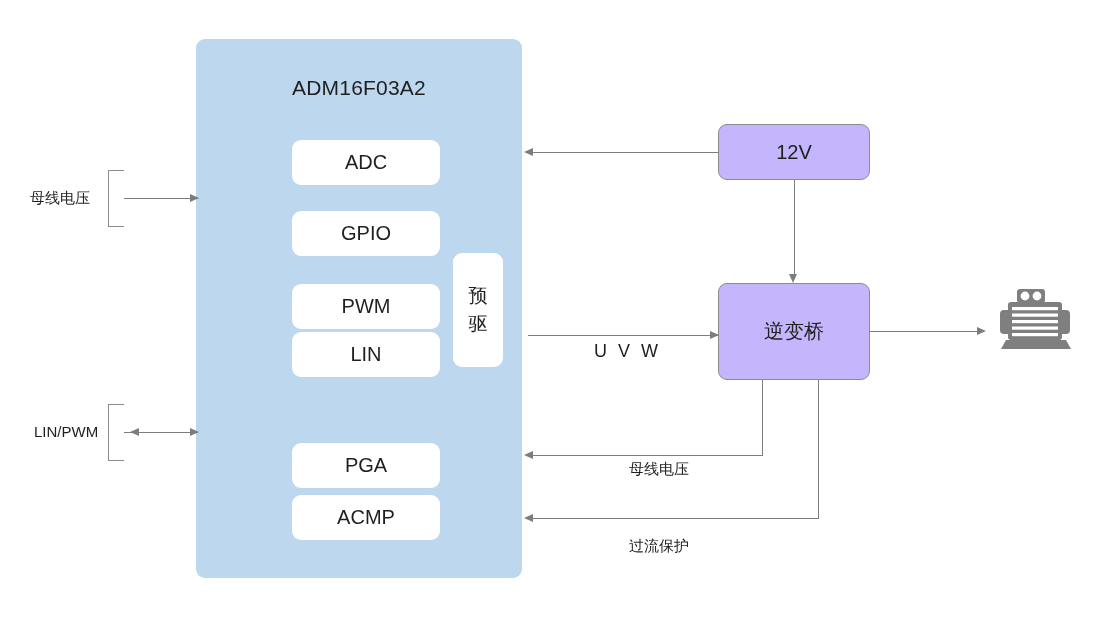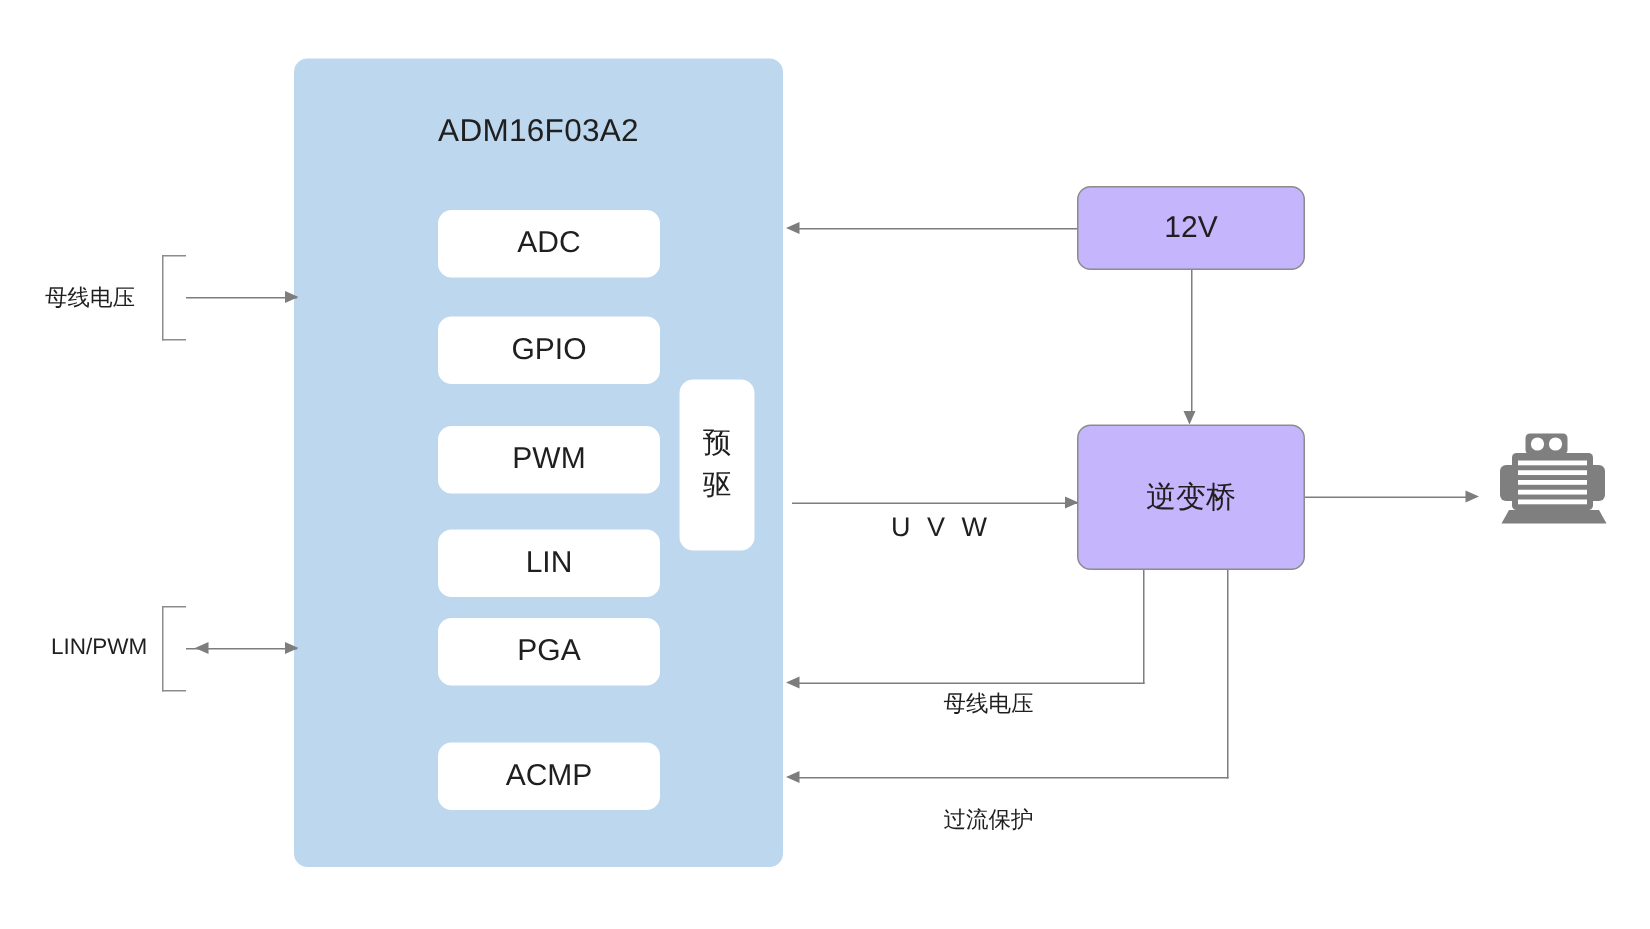--- a/index.html
+++ b/index.html
@@ -53,22 +53,22 @@
     display: flex;
     align-items: center;
     justify-content: center;
     font-size: 20px;
     color: #1f1f1f;
     margin-left: 19px;
   }
   .periph.p0 { top: 140px; }
   .periph.p1 { top: 211px; }
   .periph.p2 { top: 284px; }
-  .periph.p3 { top: 353px; text-align: center; }
-  .periph.p4 { top: 412px; }
+  .periph.p3 { top: 332px; text-align: center; }
+  .periph.p4 { top: 443px; }
   .periph.p5 { top: 495px; }
 
   .predriver {
     position: absolute;
     left: 453px;
     top: 253px;
     width: 50px;
     height: 114px;
     background: #ffffff;
     border-radius: 9px;

